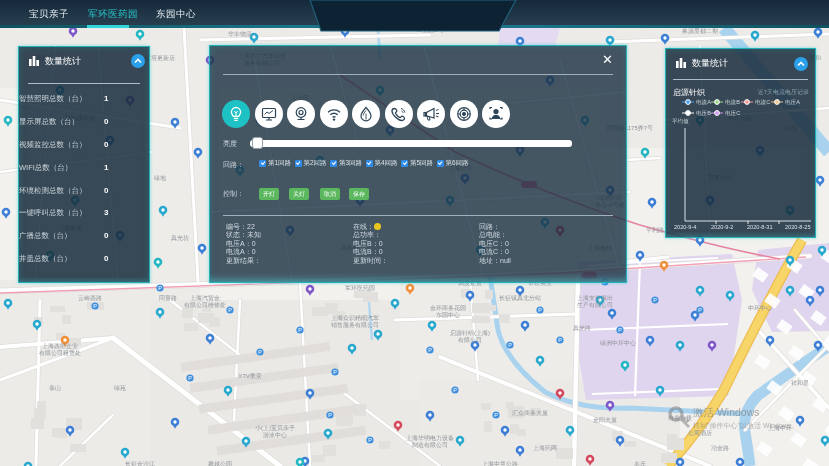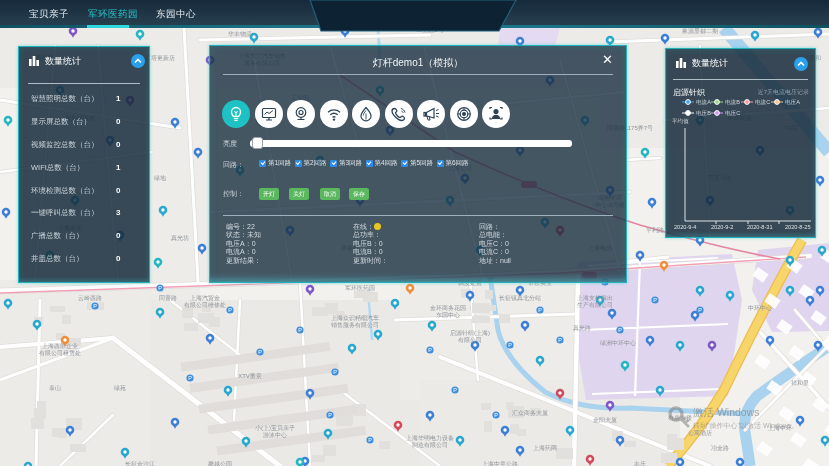--- a/index.html
+++ b/index.html
@@ -15,21 +15,21 @@
 #proj b{color:#2fc7cb}
 
 .panel{position:absolute;background:rgba(24,44,61,0.86);border:1px solid rgba(30,195,202,0.85);box-shadow:0 0 3px rgba(30,205,210,0.55), inset 0 0 7px rgba(25,160,170,0.28)}
 #lp{left:18px;top:46px;width:130px;height:235px}
 #rp{left:665px;top:48px;width:149px;height:188px}
 .phead{position:absolute;left:9px;top:8px;height:14px;color:#fff;font-size:9px;display:flex;align-items:flex-start}
 .phead svg{margin-right:5px}
 .chev{position:absolute;width:14px;height:14px;border-radius:50%;background:#2aa0ea;color:#fff}
 .chev svg{position:absolute;left:3px;top:4px}
 .pdiv{position:absolute;height:1px;background:#aebdc6}
-.row{position:absolute;left:12px;width:114px;color:#ccd6dc;font-size:7.5px;white-space:nowrap}
+.row{position:absolute;left:0;width:114px;color:#ccd6dc;font-size:7.5px;white-space:nowrap}
 .row b{position:absolute;left:85px;color:#fff;font-size:8px}
 
 #md{left:209px;top:45px;width:416px;height:236px;background:rgba(28,49,67,0.81)}
 #mtitle{position:absolute;left:0;top:10px;width:100%;text-align:center;color:#f0f4f6;font-size:10px}
 #mx{position:absolute;right:13px;top:6px;color:#fff;font-size:13px}
 .mdiv{position:absolute;left:13px;width:390px;height:1px;background:#9db0bb}
 .ic{position:absolute;top:54px;width:28px;height:28px;border-radius:50%;background:#fff}
 .ic svg{position:absolute;left:0;top:0}
 .mlabel{position:absolute;left:13px;color:#cdd7dd;font-size:7px}
 #sltrack{position:absolute;left:40px;top:94px;width:322px;height:6.5px;border-radius:3px;background:#fff}
@@ -971,21 +971,20 @@
     <g font-size="5.6" fill="#dbe2e6">
       <text x="8" y="180">2020-9-4</text>
         <text x="45" y="180">2020-9-2</text>
         <text x="81" y="180">2020-8-31</text>
         <text x="119" y="180">2020-8-25</text>
     </g>
   </svg>
 </div>
 
 <div class="panel" id="md">
-  <div id="mtitle">灯杆demo1（模拟）</div>
   <div id="mx">✕</div>
   <div class="mdiv" style="top:28px"></div>
   <div class="mdiv" style="top:169px"></div>
   <div class="ic" style="left:12px;background:#1fc2c4">
       <svg width="28" height="28" viewBox="0 0 28 28">
         <g fill="none" stroke="#fff" stroke-width="1.3">
           <path d="M14 7.5a4.6 4.6 0 0 1 4.6 4.6c0 2.1-1.4 3-1.9 4.3h-5.4c-.5-1.3-1.9-2.2-1.9-4.3A4.6 4.6 0 0 1 14 7.5z"></path>
           <path d="M11.8 18.4h4.4M12.3 20.3h3.4"></path>
           <path d="M12.5 11l1.5 2.5 1.5-2.5M14 13.5V16" stroke-width="1"></path>
         </g>

